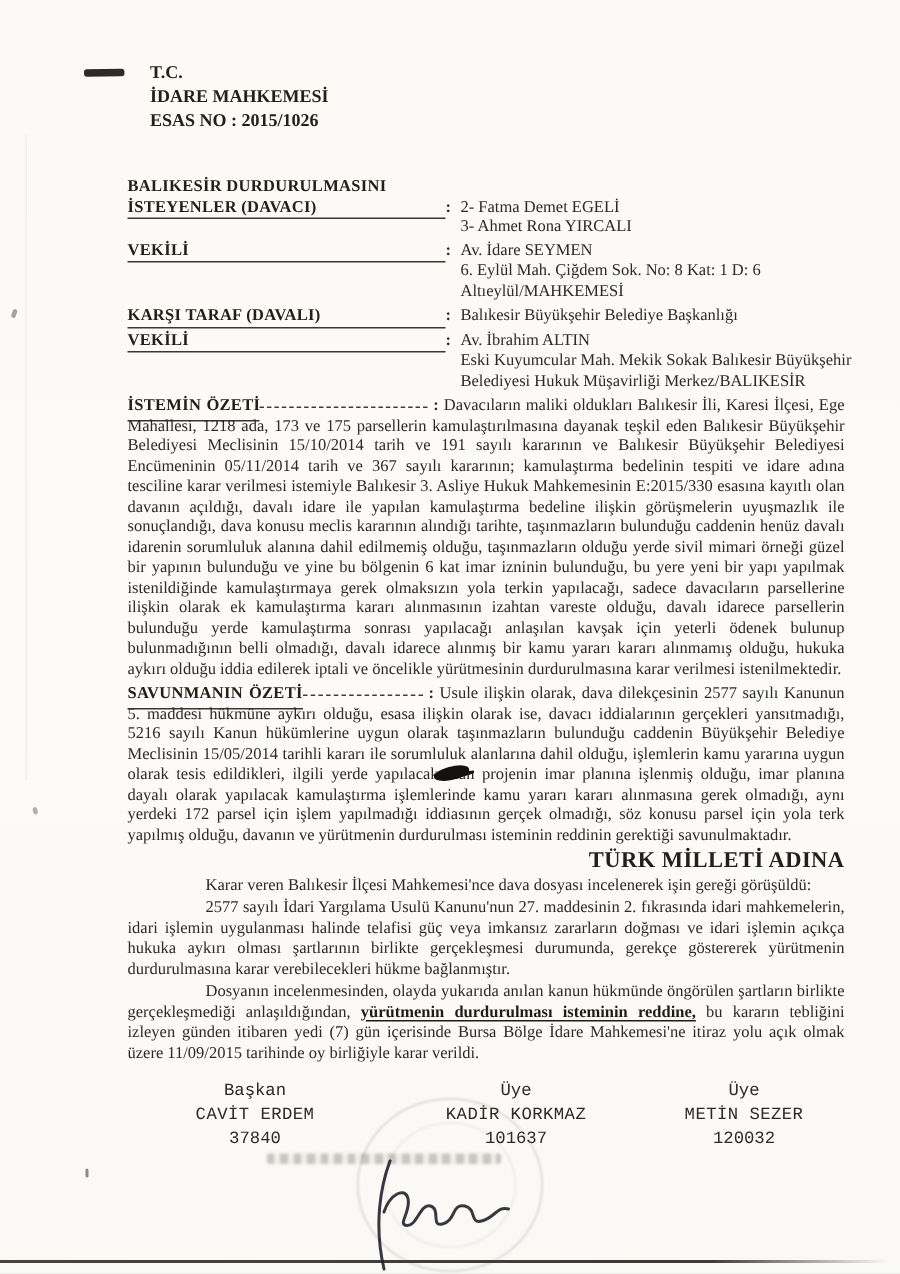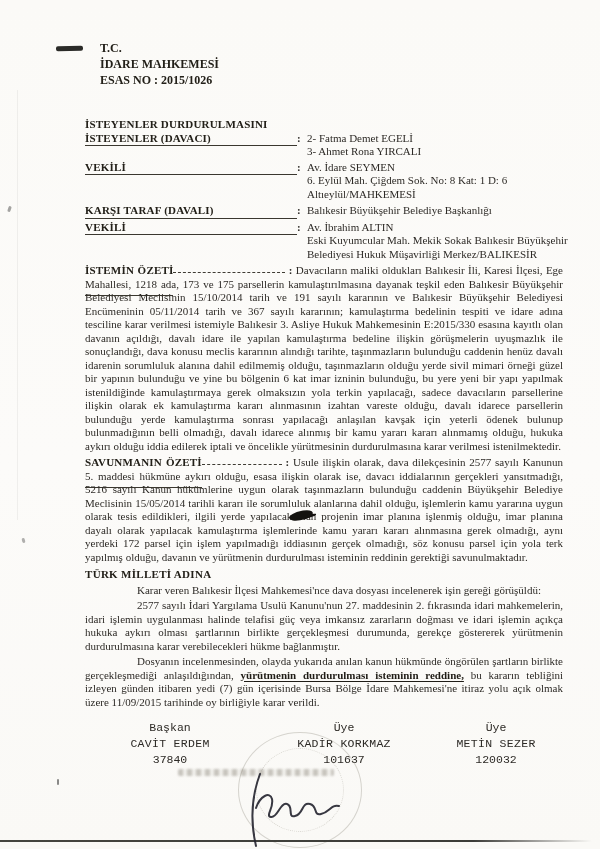--- a/index.html
+++ b/index.html
@@ -24,27 +24,27 @@
     flex:0 0 212px; font-weight:bold; letter-spacing:.2px; color:#232019;
     border-bottom:1.3px solid #3a372f; align-self:flex-start;
   }
   .colon-col{flex:0 0 10px; font-weight:bold;}
   .vals{flex:1;}
   .vals div{white-space:nowrap;}
   .mt3{margin-top:3px;}
   
   .para{text-align:justify; margin:0; }
   .para.sum{margin-top:3px;}
-  .inline-lbl{font-weight:bold; letter-spacing:.2px; color:#232019; border-bottom:1.3px solid #3a372f; padding-bottom:19px;}
+  .inline-lbl{font-weight:bold; letter-spacing:.2px; color:#232019; border-bottom:1.3px solid #3a372f; padding-bottom:4px;}
   .dash-spacer{display:inline-block; height:4px; border-bottom:1.4px dashed #3f3c34; transform:translateY(-1px);}
   .sp-istemin{width:112px;}
   .sp-savunma{width:80px;}
   .colon-inline{font-weight:bold;}
   
-  .heading-center{text-align:left; font-weight:bold; font-size:11px; margin-top:4px; letter-spacing:.3px; color:#232019;}
+  .heading-center{text-align:right; font-weight:bold; font-size:15px; margin-top:4px; letter-spacing:.3px; color:#232019;}
   .indent{text-indent:52px; margin-top:2px;}
   .emph{font-weight:bold; text-decoration:underline; text-underline-offset:2px; color:#1f1c16;}
   
   .sig-row{display:flex; margin-top:11px;font-family:Liberation Mono, monospace;}
   .sig-col{text-align:center; line-height:16px; font-size:11.5px;}
   .sig-1{width:170px;} .sig-2{width:178px;} .sig-3{width:126px;}
   .sig-name{letter-spacing:.3px;}
   
   .artifact{position:absolute;}
   .top-dash{left:56px; top:46px; width:27px; height:5px; background:#2b2b28; border-radius:2px; transform:rotate(-1deg);}
@@ -69,21 +69,21 @@
 
   <div class="hdr">
     <div class="c">T.C.</div>
     <div class="c">İDARE MAHKEMESİ</div>
     <div class="n">ESAS NO : 2015/1026</div>
   </div>
 
   <div class="parties">
 
     <div>
-      <div class="party-top">İSTEYENLER DURDURULMASINI</div>
+      <div class="party-top">BALIKESİR DURDURULMASINI</div>
       <div class="party-row">
         <div class="lbl">İSTEYENLER (DAVACI)</div>
         <div class="colon-col">:</div>
         <div class="vals">
           <div>2- Fatma Demet EGELİ</div>
           <div>3- Ahmet Rona YIRCALI</div>
         </div>
       </div>
     </div>
 

